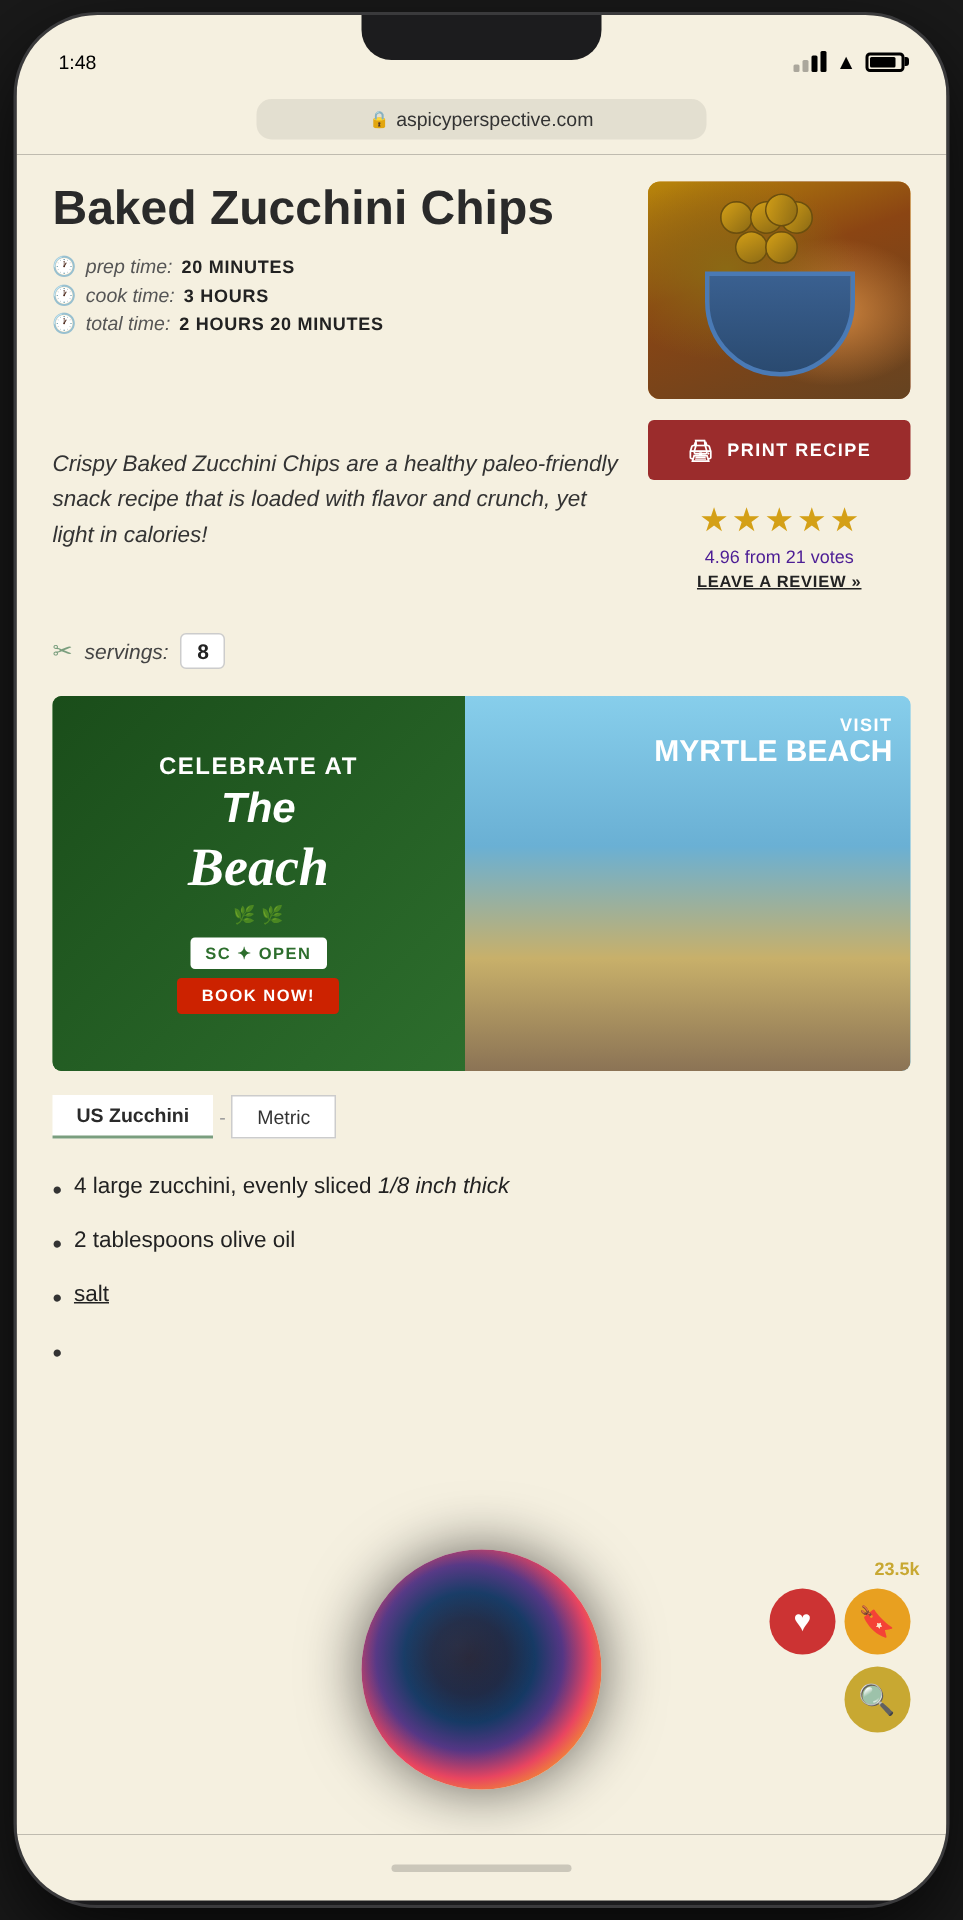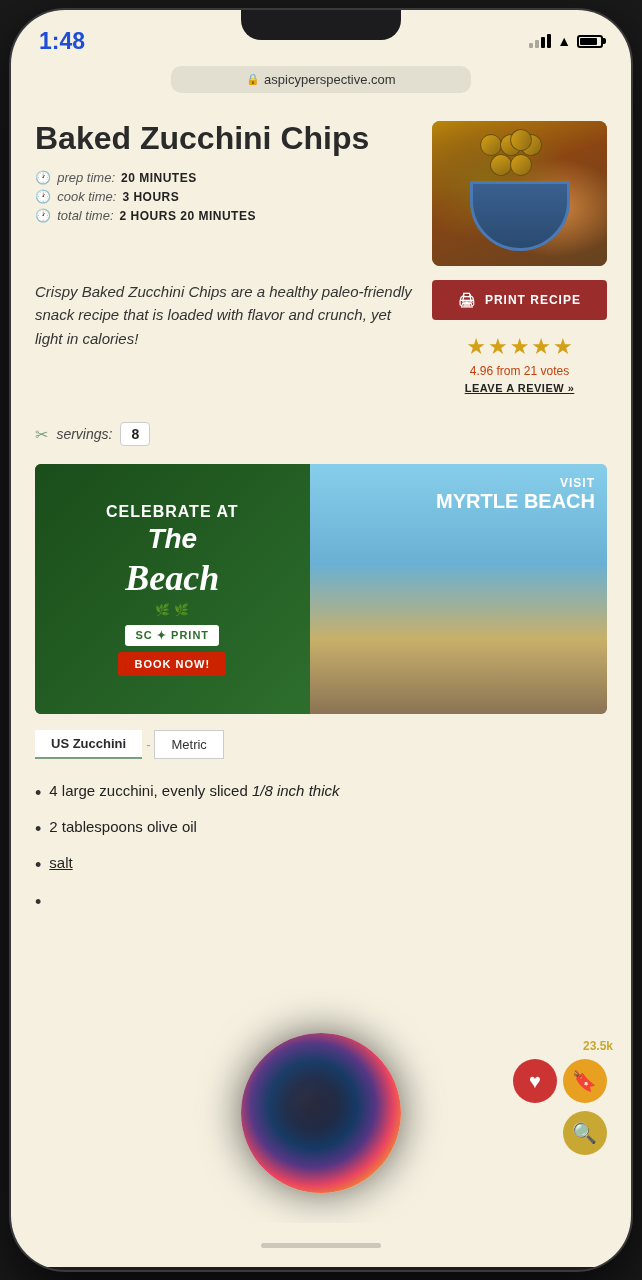--- a/index.html
+++ b/index.html
@@ -43,23 +43,23 @@
       top: 0;
       left: 50%;
       transform: translateX(-50%);
       width: 160px;
       height: 30px;
       background: #1c1c1e;
       border-radius: 0 0 20px 20px;
     }
 
     .status-time {
-      font-size: 23px;
-      font-weight: 700;
-      color: #1d4ed8;
+      font-size: 13px;
+      font-weight: 400;
+      color: #000000;
       z-index: 1;
     }
 
     .status-icons {
       display: flex;
       align-items: center;
       gap: 6px;
       z-index: 1;
     }
 
@@ -297,21 +297,21 @@
       gap: 2px;
     }
 
     .star {
       color: #d4a017;
       font-size: 22px;
     }
 
     .rating-text {
       font-size: 12px;
-      color: #c2410c;
+      color: #4c1d95;
     }
 
     .leave-review {
       font-size: 11px;
       font-weight: 800;
       color: #222;
       text-decoration: underline;
       letter-spacing: 0.5px;
       cursor: pointer;
     }
@@ -709,21 +709,21 @@
                 <div class="chip"></div>
                 <div class="chip"></div>
               </div>
               <div class="bowl-shape"></div>
             </div>
           </div>
         </div>
       </div>
 
       <div style="display:flex; gap:16px; margin-bottom:14px;">
-        <div style="flex:1;">
+        <div style="flex:1;margin-top:18px;">
 
           <p class="recipe-description">Crispy Baked Zucchini Chips are a healthy paleo-friendly snack recipe that is loaded with flavor and crunch, yet light in calories!</p>
         </div>
         <div class="recipe-right-actions">
           <button class="print-button">
             <span class="print-icon">🖨</span>
             <span>PRINT RECIPE</span>
           </button>
 
           <div class="rating-section">
@@ -747,21 +747,21 @@
       </div>
 
 
       <div class="ad-banner">
         <div class="ad-tag">▶</div>
         <div class="ad-left">
           <div class="ad-celebrate">CELEBRATE AT</div>
           <div class="ad-the">The</div>
           <div class="ad-beach">Beach</div>
           <div class="ad-leaves">🌿 🌿</div>
-          <div class="ad-sc">SC ✦ PRINT</div>
+          <div class="ad-sc">SC ✦ OPEN</div>
           <div class="ad-book">BOOK NOW!</div>
         </div>
         <div class="ad-right">
           <div class="ad-visit">visit</div>
           <div class="ad-myrtle">MYRTLE BEACH</div>
         </div>
       </div>
 
       <div class="measurement-tabs">
         <span class="tab-btn active">US Zucchini</span>

